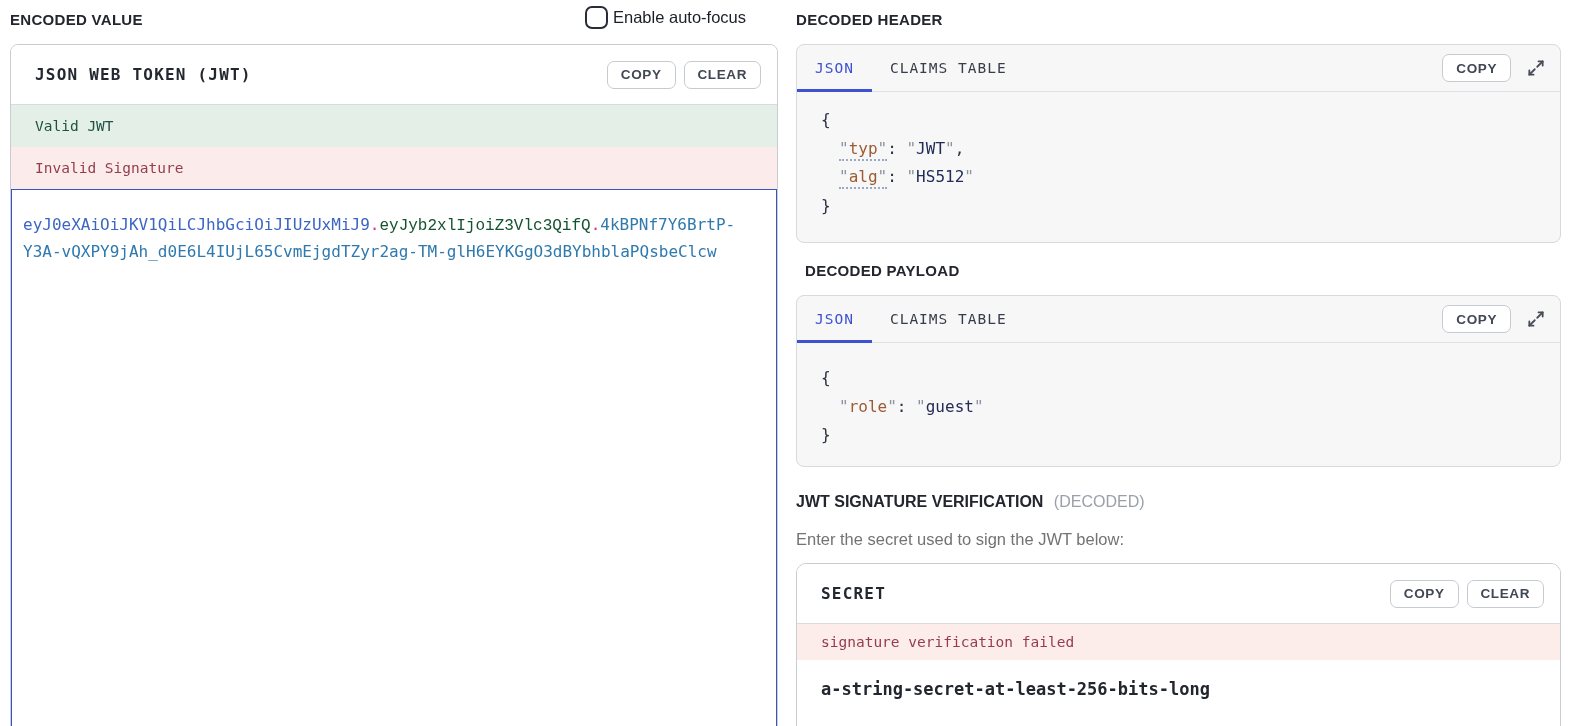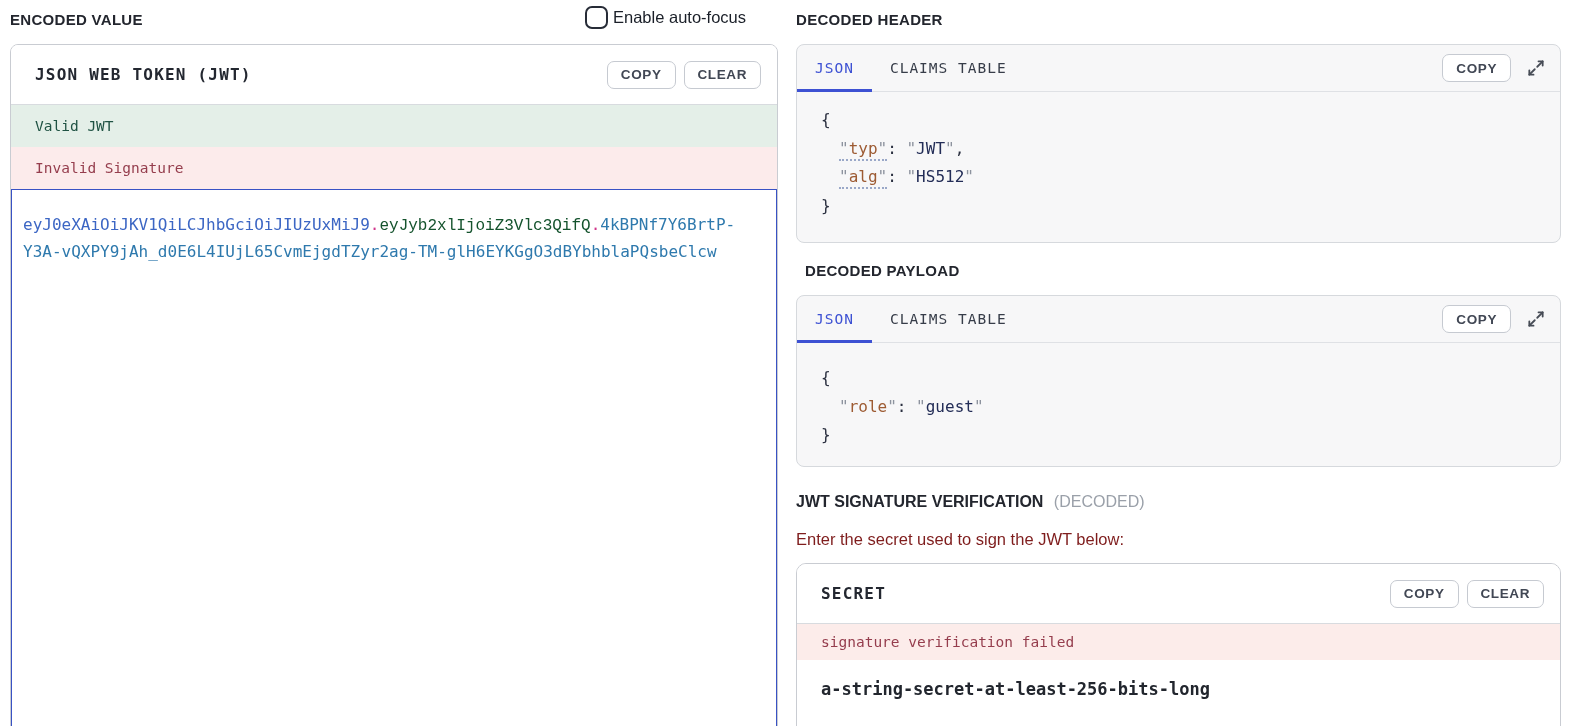--- a/index.html
+++ b/index.html
@@ -66,21 +66,21 @@
   .brace { color:#2b3040; }
   .q     { color:#8d939e; }
   .jkey  { color:#9d5b33; }
   .key-wrap.known { border-bottom:2px dotted #9aa8c8; padding-bottom:1px; }
   .jval  { color:#232d57; }
   .punct { color:#2b3040; }
 
   #sig-title-row { position:absolute; left:796px; top:493px; font-size:16px; }
   #sig-title    { font-weight:700; color:#23262e; }
   #sig-optional { font-weight:400; color:#9aa0a9; margin-left:6px; }
-  #sig-desc { position:absolute; left:796px; top:530px; font-size:16.5px; color:#7f1d1d; }
+  #sig-desc { position:absolute; left:796px; top:530px; font-size:16.5px; color:#737373; }
 
   #secret-card { position:absolute; left:796px; top:563px; width:765px; height:200px;
                  background:#fff; border:1px solid #c9ccd2; border-radius:10px 10px 0 0;
                  display:flex; flex-direction:column; overflow:hidden; }
   #secret-banner { height:36px; flex:none; display:flex; align-items:center; padding-left:24px;
                    background:#fcecea; color:#953d4d; font-size:14.5px; }
   #secret-value-row { padding:19px 24px; font-size:17px; font-weight:700; color:#22262e;
                       cursor:text; }
 </style>
 </head>

